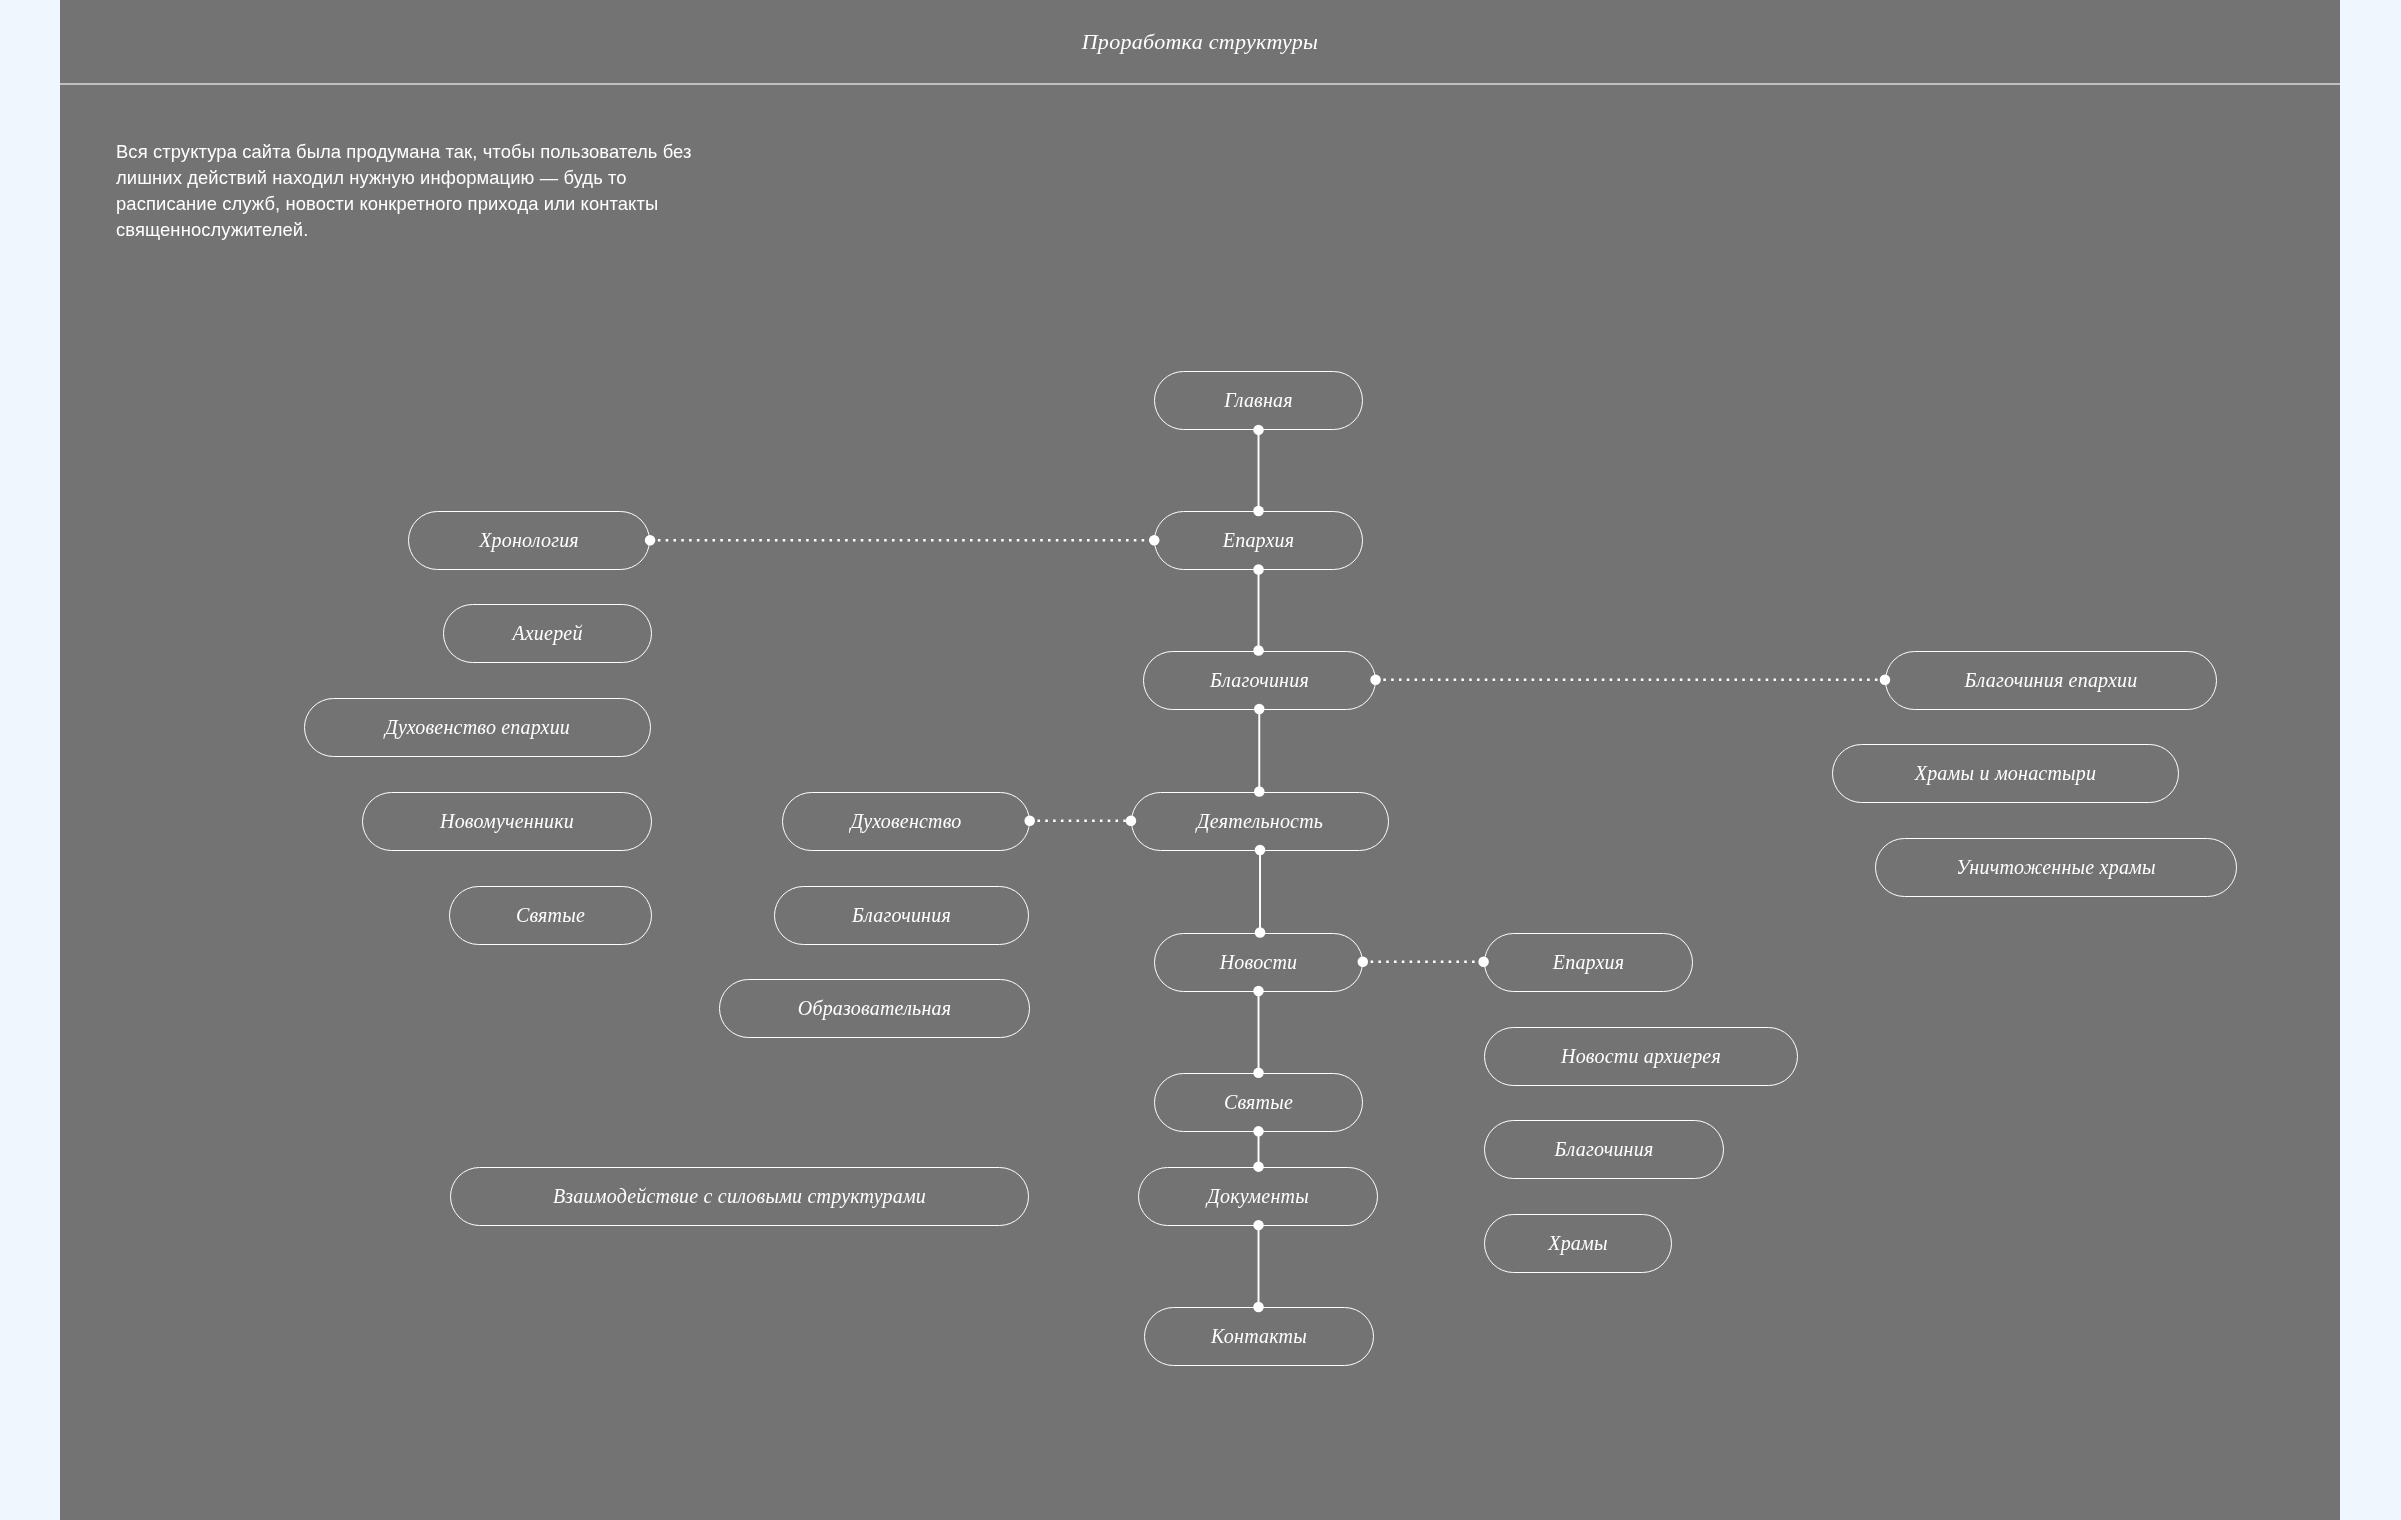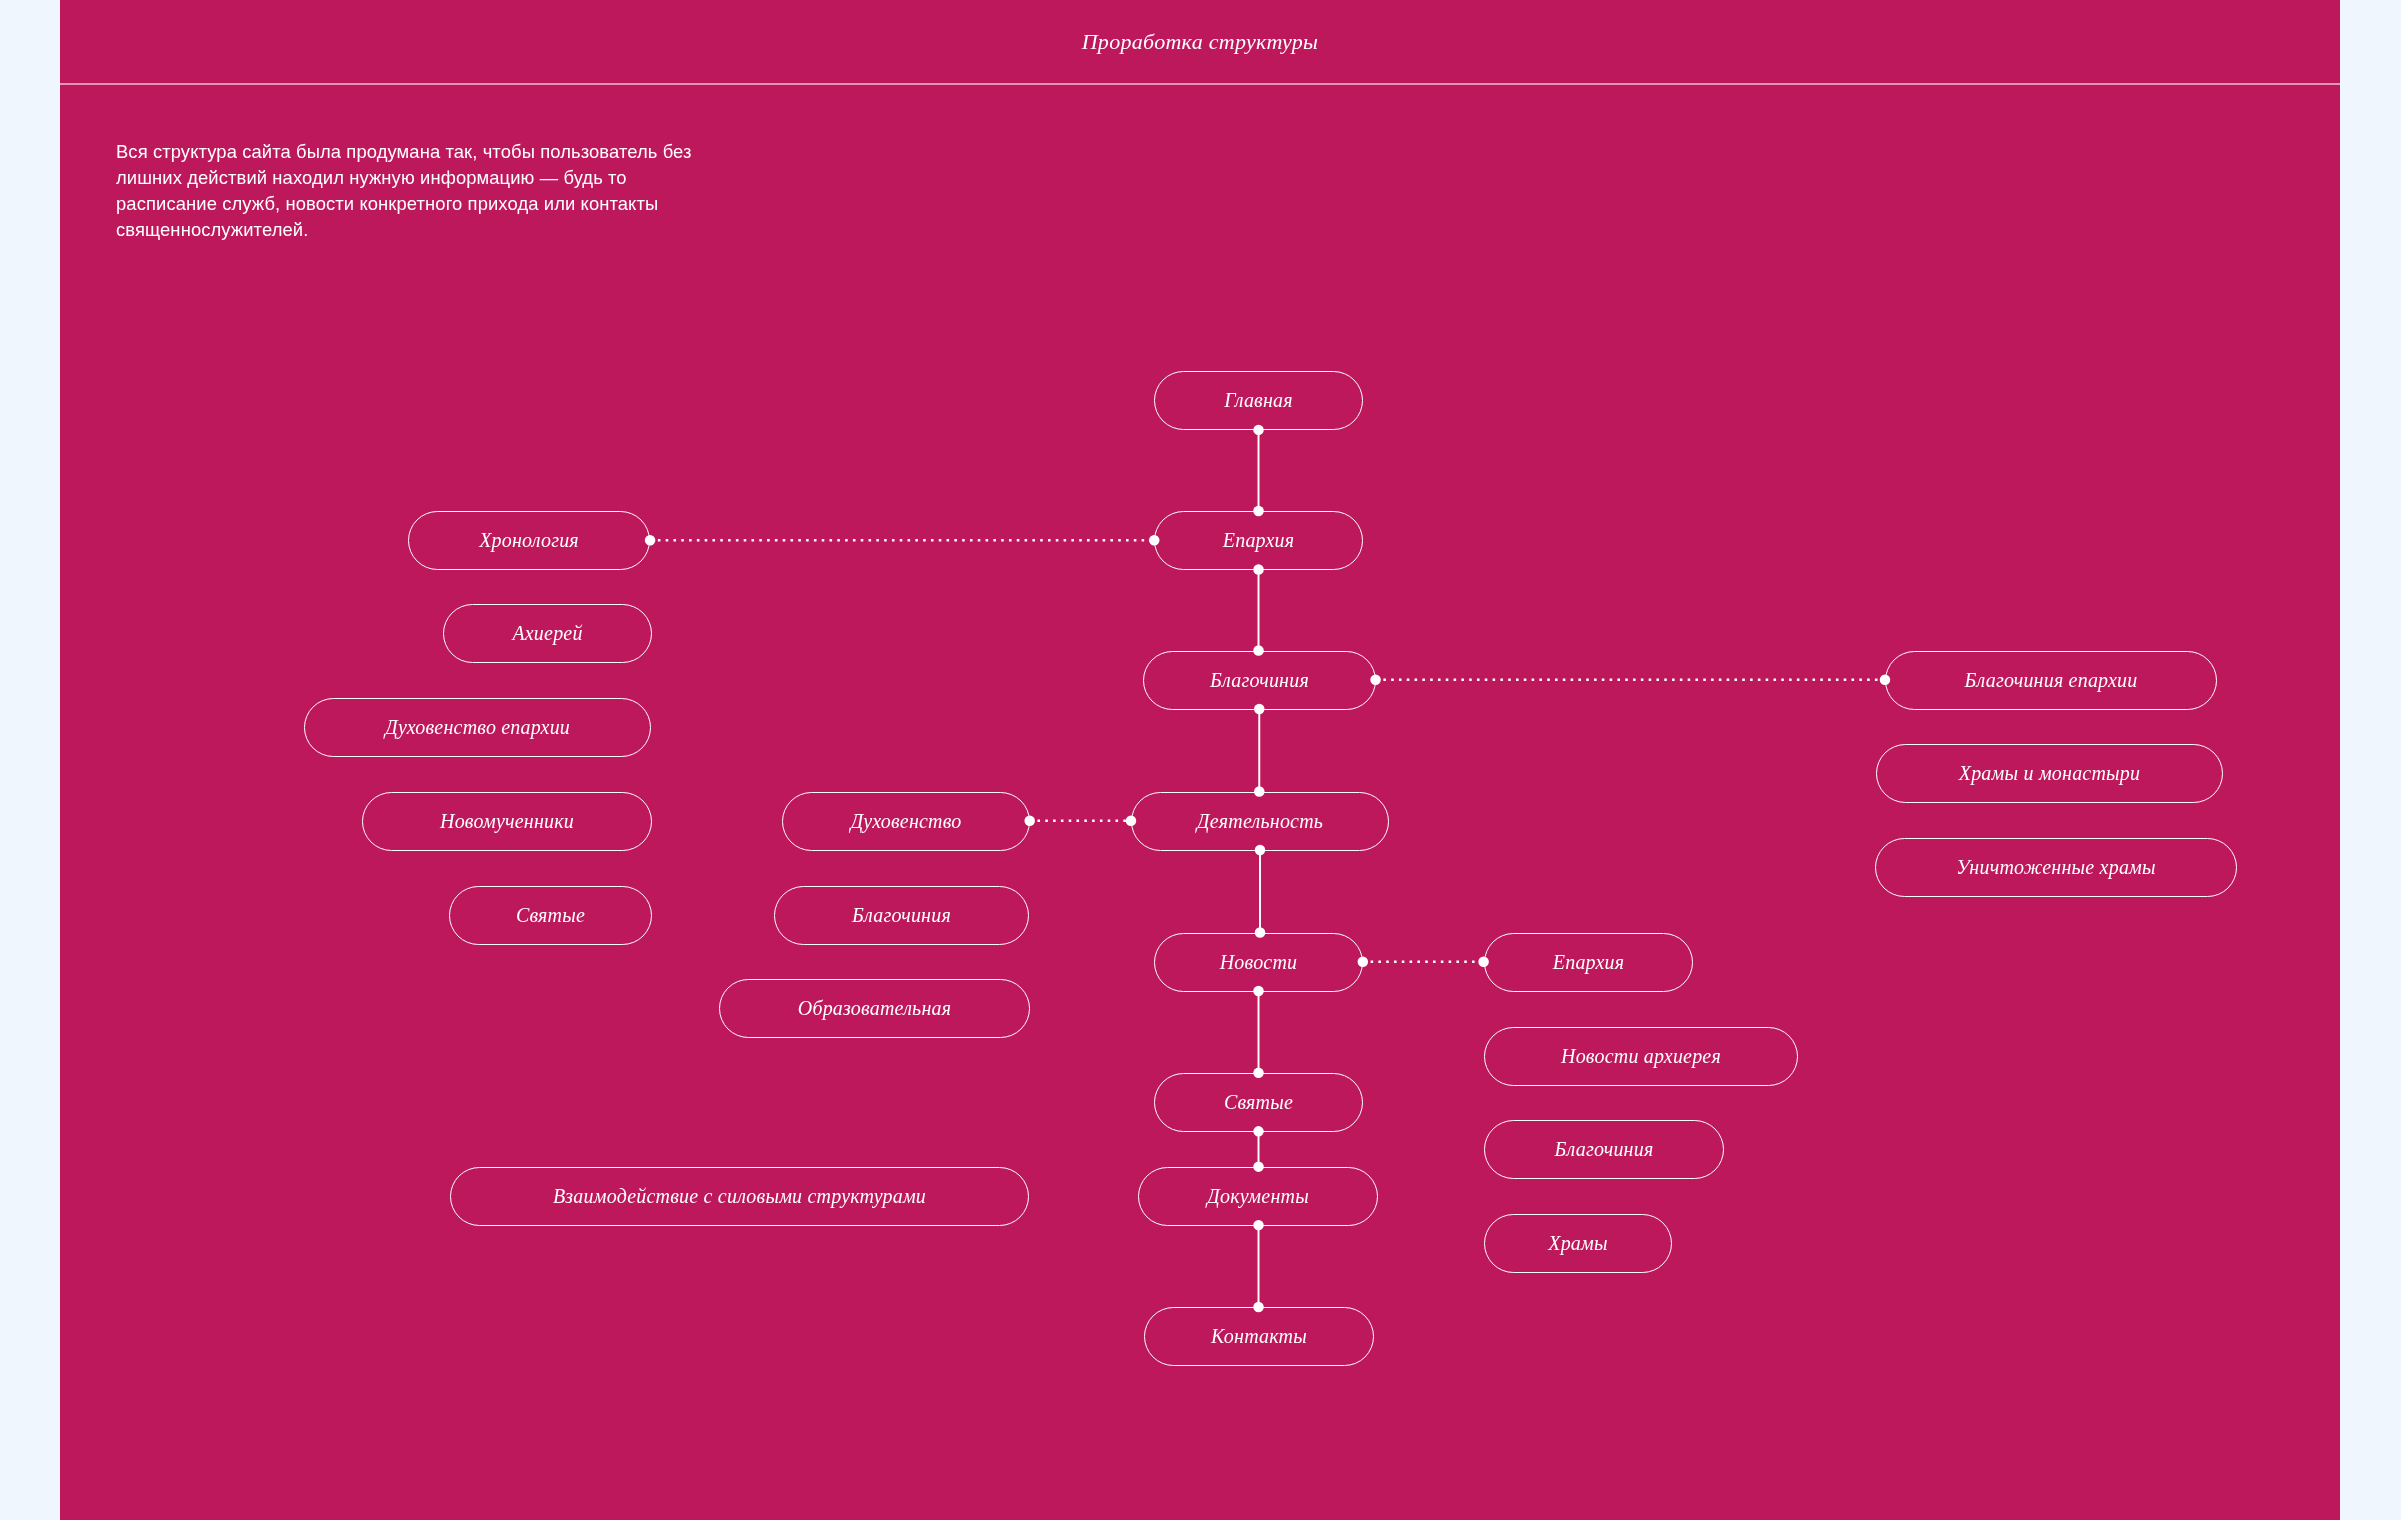--- a/index.html
+++ b/index.html
@@ -21,21 +21,21 @@
     background: #eff6fd;
   }
 
   
   #canvas {
     position: absolute;
     left: 60px;
     top: 0;
     width: 2280px;
     height: 1520px;
-    background: #be185d;
+    background: #737373;
     overflow: hidden;
   }
 
   
   #header {
     position: absolute;
     left: 0;
     top: 0;
     width: 2280px;
     height: 84px;
@@ -178,21 +178,21 @@
         </div>
         <div class="node" style="left: 389px; top: 886px; width: 203px; height: 59px;">
           <span>Святые</span>
         </div>
         <div class="node" style="left: 1083px; top: 651px; width: 233px; height: 59px;">
           <span>Благочиния</span>
         </div>
         <div class="node" style="left: 1825px; top: 651px; width: 332px; height: 59px;">
           <span>Благочиния епархии</span>
         </div>
-        <div class="node" style="left: 1816px; top: 744px; width: 347px; height: 59px;">
+        <div class="node" style="left: 1772px; top: 744px; width: 347px; height: 59px;">
           <span>Храмы и монастыри</span>
         </div>
         <div class="node" style="left: 1815px; top: 838px; width: 362px; height: 59px;">
           <span>Уничтоженные храмы</span>
         </div>
         <div class="node" style="left: 1071px; top: 792px; width: 258px; height: 59px;">
           <span>Деятельность</span>
         </div>
         <div class="node" style="left: 722px; top: 792px; width: 248px; height: 59px;">
           <span>Духовенство</span>

